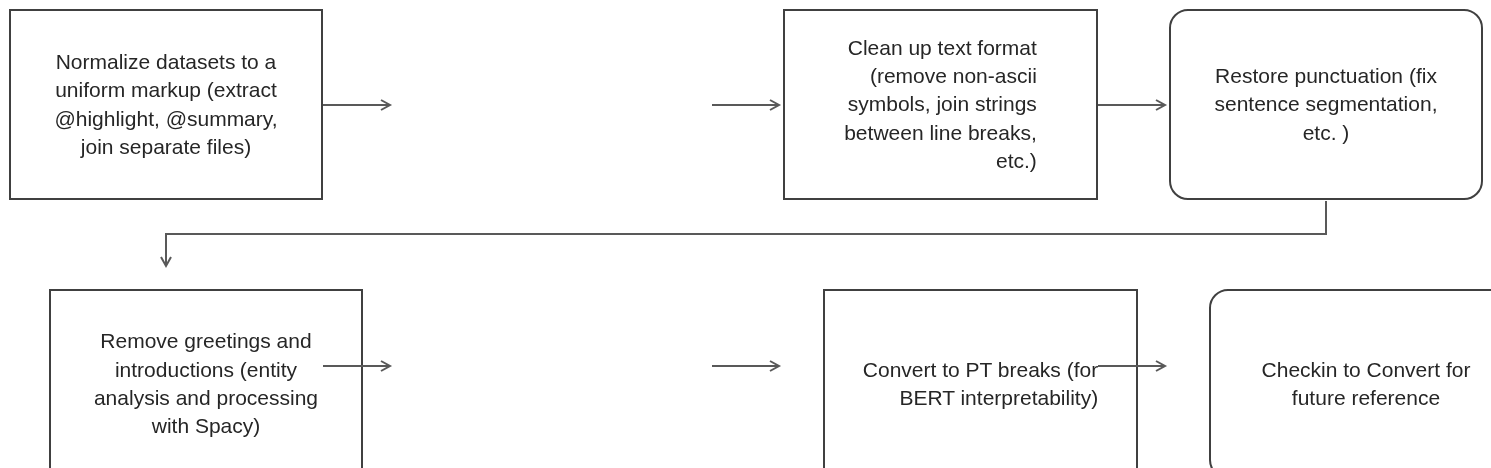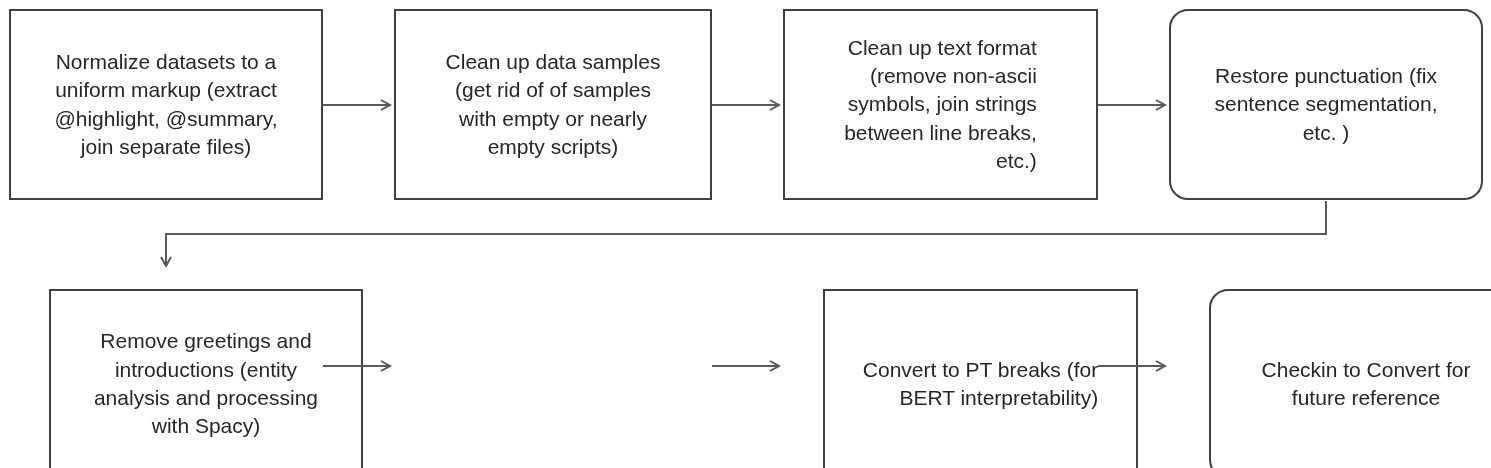--- a/index.html
+++ b/index.html
@@ -52,24 +52,20 @@
 </style>
 </head>
 <body>
 
 <div class="canvas">
 
   <div class="node row1 col1">Normalize datasets to a
 uniform markup (extract
 @highlight, @summary,
 join separate files)</div>
-  <div class="node row1 col2">Clean up data samples
-(get rid of of samples
-with empty or nearly
-empty scripts)</div>
   <div class="node row1 col3">Clean up text format
 (remove non-ascii
 symbols, join strings
 between line breaks,
 etc.)</div>
   <div class="node row1 col4">Restore punctuation (fix
 sentence segmentation,
 etc. )</div>
 
   <div class="node row2 col1">Remove greetings and

